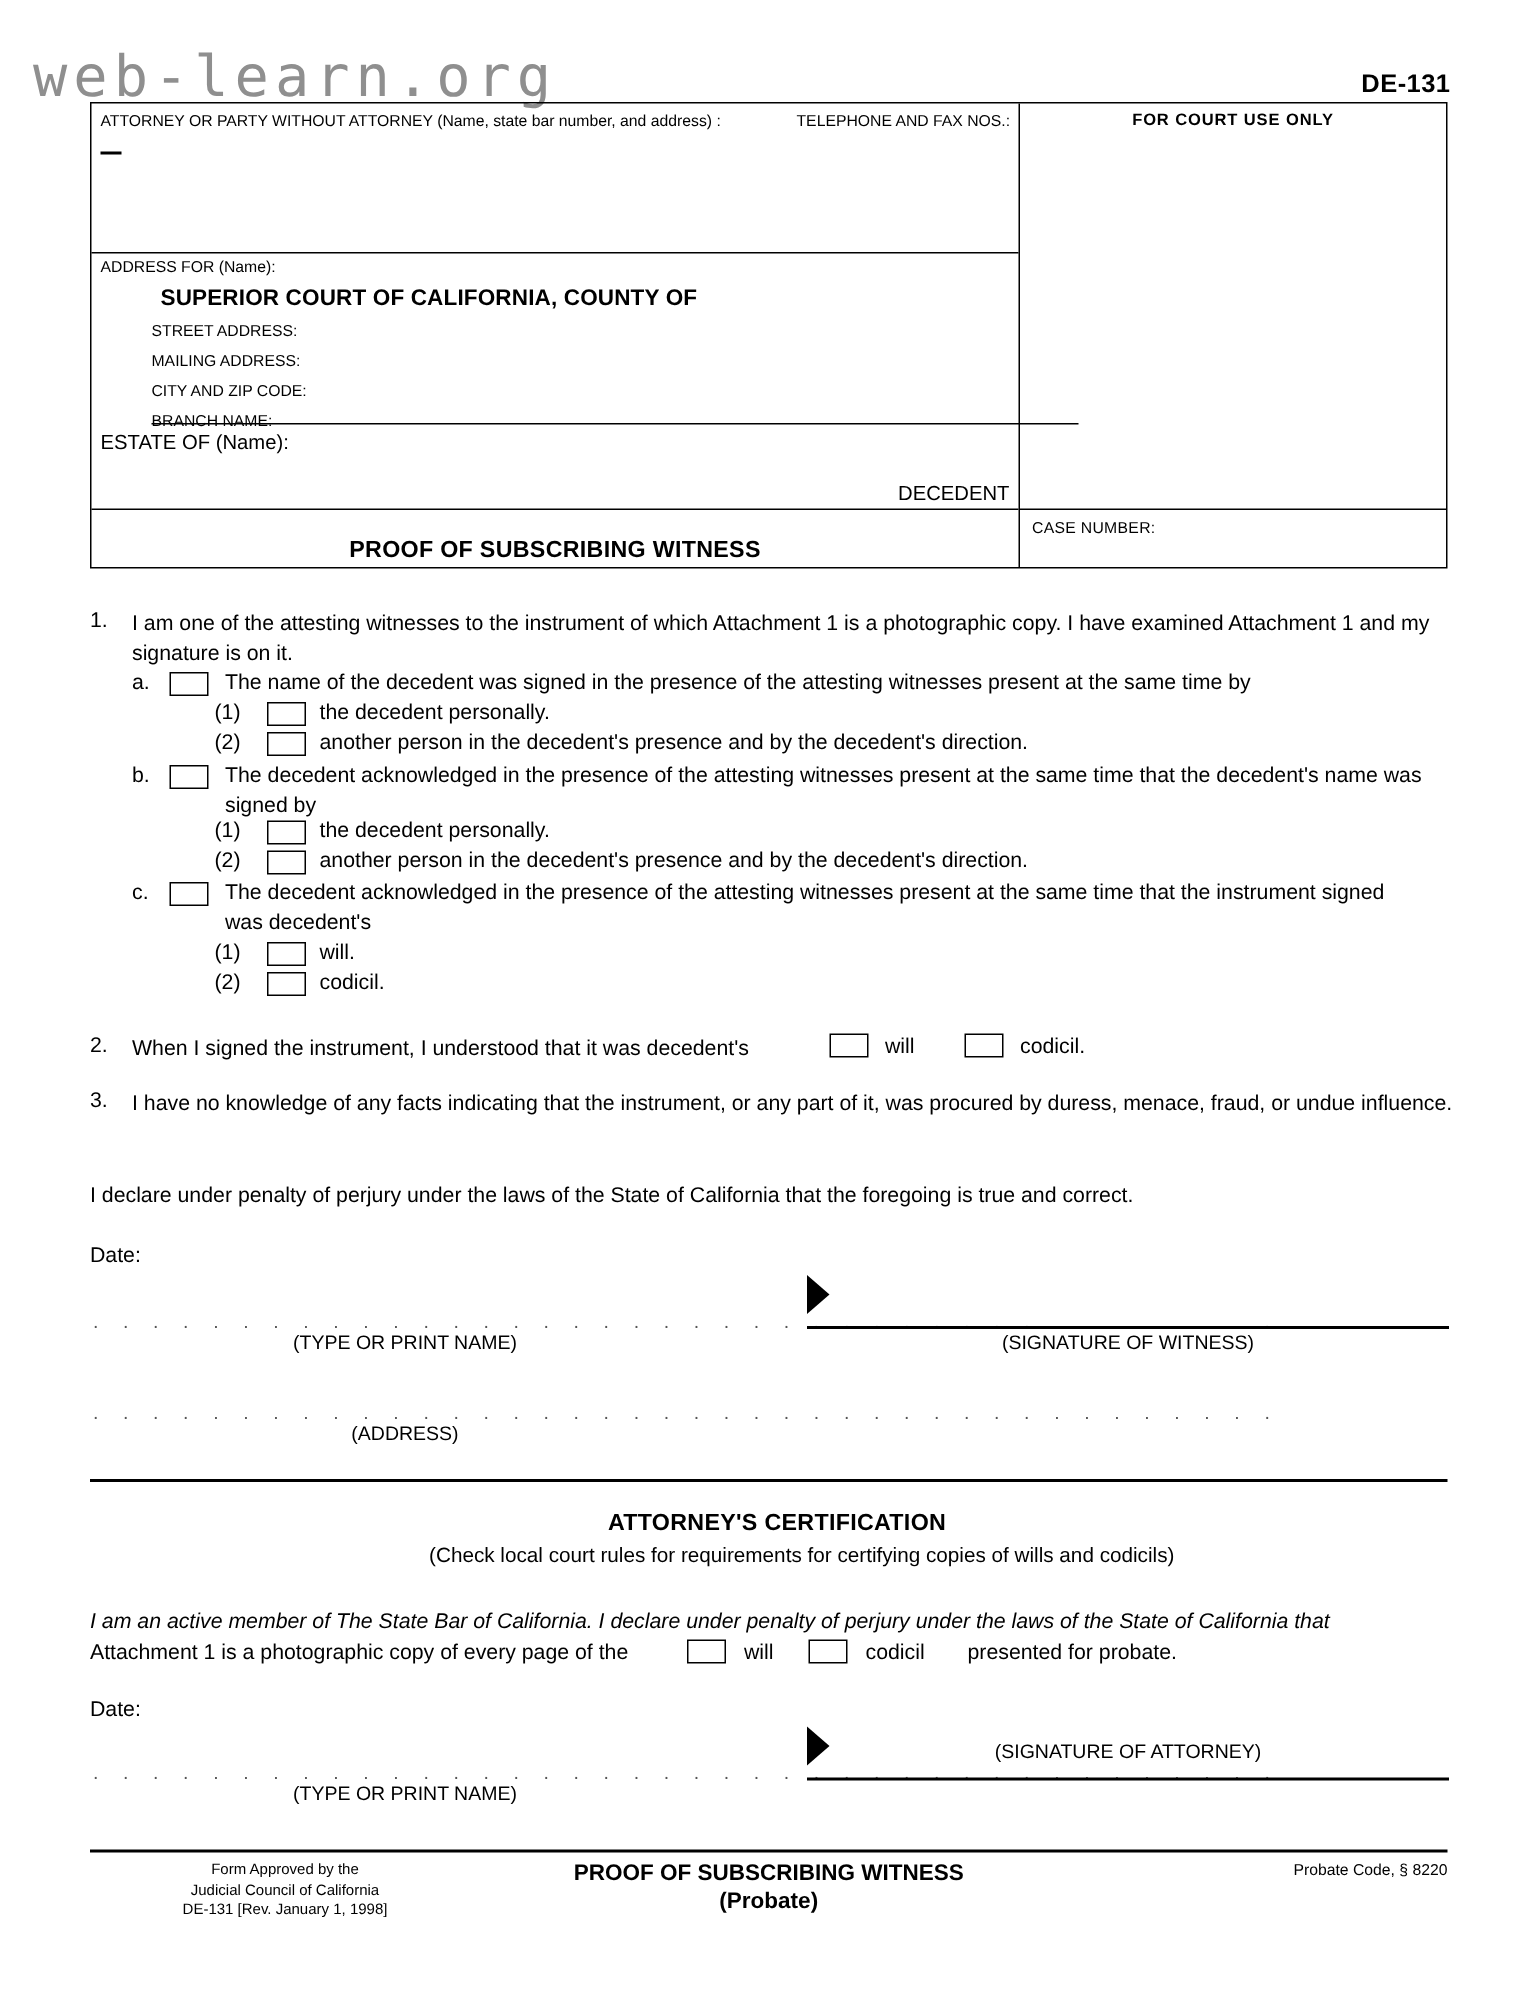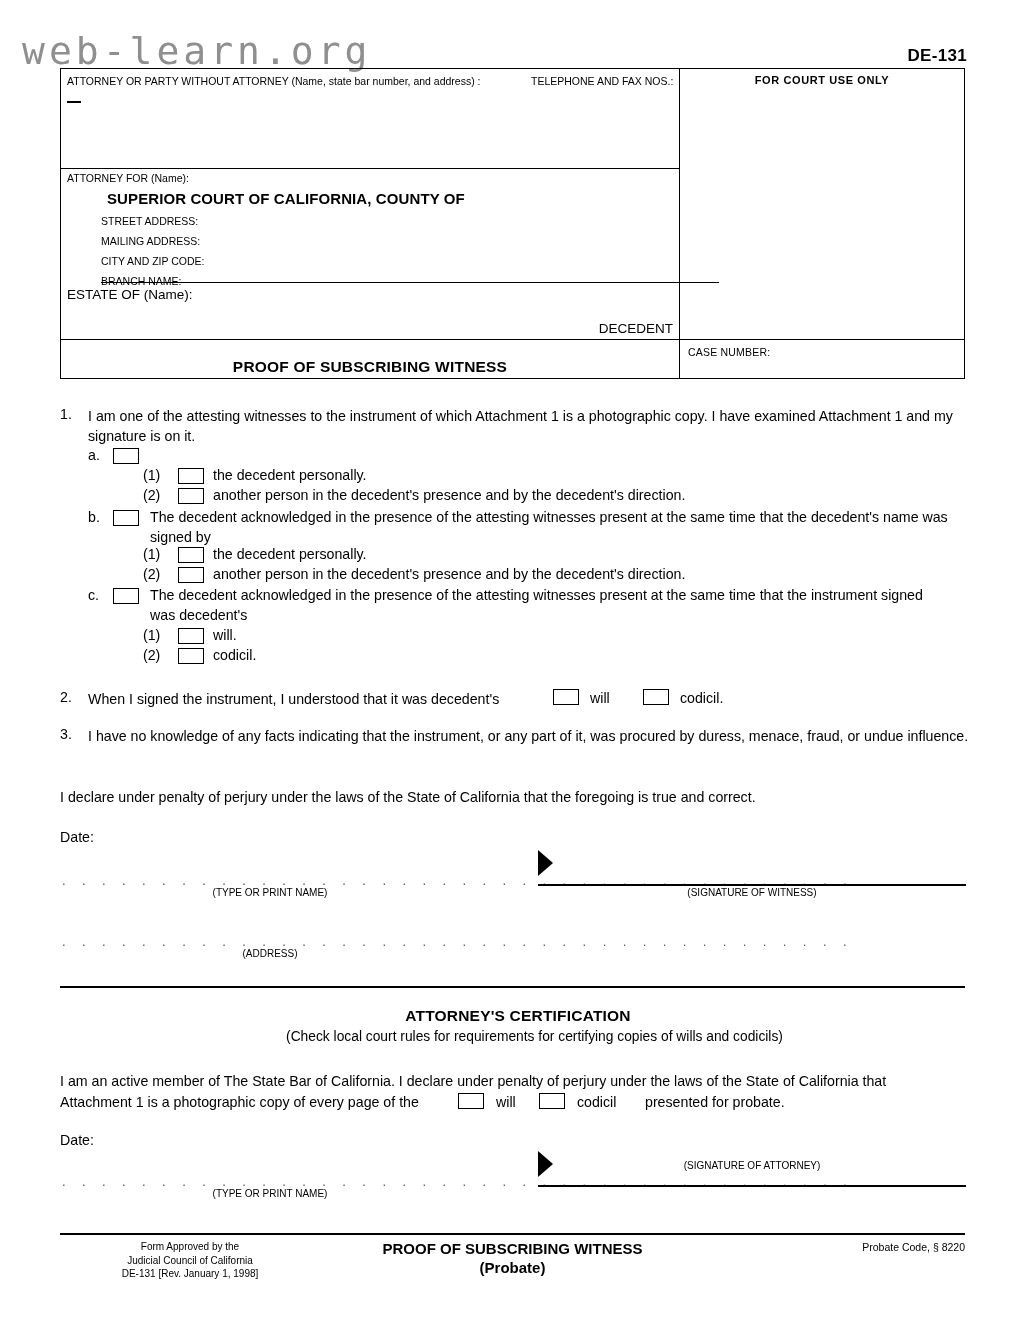--- a/index.html
+++ b/index.html
@@ -91,21 +91,21 @@
     border:1.7px solid #000;box-sizing:border-box;background:#fff;
   }
 
   .rule{position:absolute;background:#000;}
 
   .dotline{
     position:absolute;font-size:13px;letter-spacing:6.4px;
     color:#555;white-space:nowrap;line-height:1;
   }
   .caption-sm{
-    position:absolute;font-size:10px;text-align:center;
+    position:absolute;font-size:13px;text-align:center;
   }
   .tri{
     position:absolute;width:0;height:0;
     border-top:13px solid transparent;
     border-bottom:13px solid transparent;
     border-left:15px solid #000;
   }
 
   .sec-title{
     position:absolute;left:0;right:0;text-align:center;
@@ -131,21 +131,21 @@
 
   <div class="capbox">
 
     <div class="cap-left">
 
       <div class="atty-cell">
         <div class="lbl lbl-attorney">ATTORNEY OR PARTY WITHOUT ATTORNEY (Name, state bar number, and address) :</div>
         <div class="lbl lbl-phone">TELEPHONE AND FAX NOS.:</div>
         <div class="tickmark"></div>
       </div>
-      <div class="lbl-attyfor">ATTORNEY FOR (Name):</div>
+      <div class="lbl-attyfor">ADDRESS FOR (Name):</div>
 
       <div class="court-cell">
         <div class="court-title">SUPERIOR COURT OF CALIFORNIA, COUNTY OF</div>
         <div class="addr-row addr-street">STREET ADDRESS:</div>
         <div class="addr-row addr-mail">MAILING ADDRESS:</div>
         <div class="addr-row addr-city">CITY AND ZIP CODE:</div>
         <div class="addr-row addr-branch">BRANCH NAME:</div>
       </div>
 
       <div class="estate-cell">
@@ -168,20 +168,21 @@
       </div>
     </div>
 
   </div>
 
   <div class="num" style="left:60px;top:406px;">1.</div>
   <div class="para" style="left:88px;top:406px;width:890px;">I am one of the attesting witnesses to the instrument of which Attachment 1 is a photographic copy.  I have examined Attachment 1 and my signature is on it.</div>
 
   <div class="num" style="left:88px;top:447px;">a.</div>
   <div class="cbox-abs" style="left:113px;top:448px;"></div>
+  <div class="para" style="left:150px;top:445px;width:830px;">The name of the decedent was signed in the presence of the attesting witnesses present at the same time by</div>
 
   <div class="num" style="left:143px;top:467px;">(1)</div>
   <div class="cbox-abs" style="left:178px;top:468px;"></div>
   <div class="para" style="left:213px;top:465px;width:760px;">the decedent personally.</div>
 
   <div class="num" style="left:143px;top:487px;">(2)</div>
   <div class="cbox-abs" style="left:178px;top:488px;"></div>
   <div class="para" style="left:213px;top:485px;width:760px;">another person in the decedent's presence and by the decedent's direction.</div>
 
   <div class="num" style="left:88px;top:509px;">b.</div>
@@ -230,21 +231,21 @@
   <div class="caption-sm" style="left:538px;top:887px;width:428px;">(SIGNATURE OF WITNESS)</div>
 
   <div class="dotline" style="left:62px;top:935px;">. . . . . . . . . . . . . . . . . . . . . . . . . . . . . . . . . . . . . . . .</div>
   <div class="caption-sm" style="left:60px;top:948px;width:420px;">(ADDRESS)</div>
 
   <div class="rule" style="left:60px;top:986px;width:905px;height:2.2px;"></div>
 
   <div class="sec-title" style="top:1007px;">ATTORNEY'S CERTIFICATION</div>
   <div class="sec-sub" style="top:1029px;padding-left:44px;">(Check local court rules for requirements for certifying copies of wills and codicils)</div>
 
-  <div class="para" style="left:60px;top:1071px;width:910px;">I am an active member of The State Bar of California.  I declare under penalty of perjury under the laws of the State of California that</div>
+  <div class="para" style="left:60px;top:1071px;width:910px;font-style:italic;">I am an active member of The State Bar of California.  I declare under penalty of perjury under the laws of the State of California that</div>
   <div class="para" style="left:60px;top:1092px;">Attachment 1 is a photographic copy of every page of the</div>
   <div class="cbox-abs" style="left:458px;top:1093px;"></div>
   <div class="para" style="left:496px;top:1092px;">will</div>
   <div class="cbox-abs" style="left:539px;top:1093px;"></div>
   <div class="para" style="left:577px;top:1092px;">codicil</div>
   <div class="para" style="left:645px;top:1092px;">presented for probate.</div>
 
   <div class="para" style="left:60px;top:1130px;">Date:</div>
 
   <div class="dotline" style="left:62px;top:1175px;">. . . . . . . . . . . . . . . . . . . . . . . . . . . . . . . . . . . . . . . .</div>

